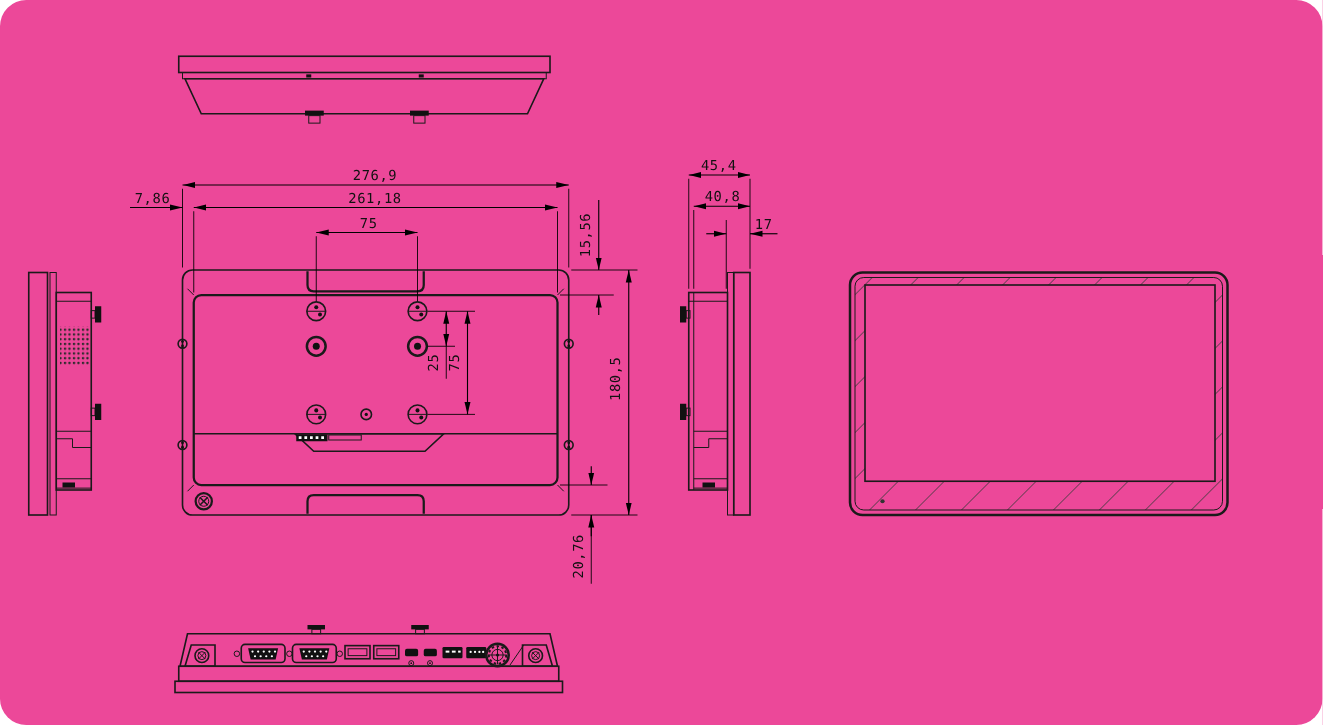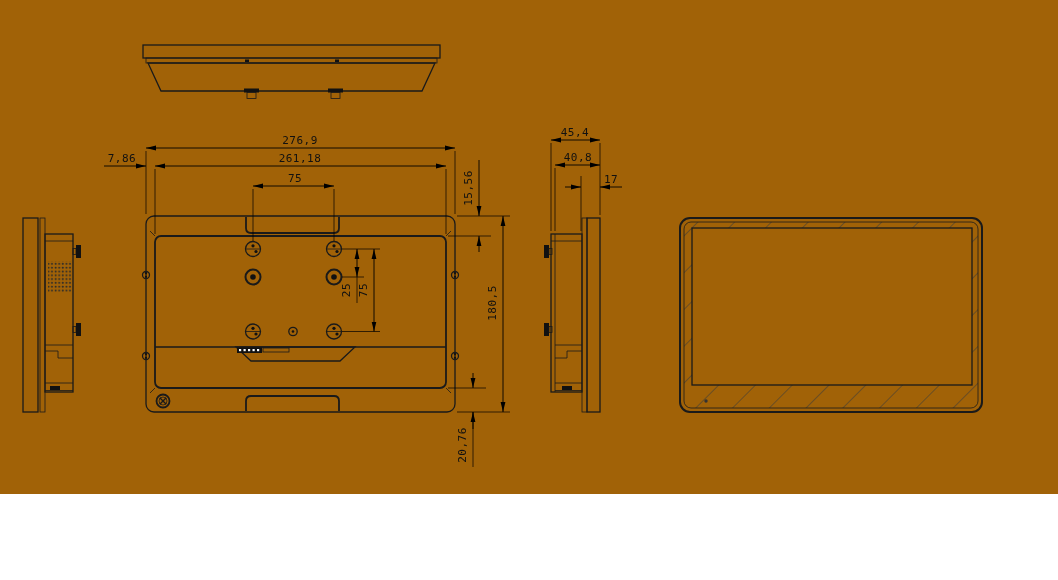--- a/index.html
+++ b/index.html
@@ -1,16 +1,16 @@
 <!DOCTYPE html>
 <html><head>
 <meta charset="utf-8">
 <style>
   html,body{margin:0;padding:0;background:#fff;}
-  #canvas{position:relative;width:1058px;height:494px;background:#a16207;overflow:hidden;}
+  #canvas{position:relative;width:1058px;height:580px;background:#ec4899;overflow:hidden;border-radius:21px;}
   svg{display:block;}
   .s{stroke:#1a1a1a;fill:none;stroke-width:1.3;}
   .s2{stroke:#1a1a1a;fill:none;stroke-width:2;}
   .sm{stroke:#1a1a1a;fill:none;stroke-width:1.8;}
   .thin{stroke:#1a1a1a;fill:none;stroke-width:0.8;}
   .dk{fill:#111;stroke:none;}
   .wh{fill:#fff;stroke:none;}
   .dim{stroke:#000;stroke-width:0.9;fill:none;}
   .ext{stroke:#000;stroke-width:0.7;fill:none;}
   .dt{font-family:"DejaVu Sans Mono",monospace;font-size:11px;fill:#111;letter-spacing:0.5px;}

